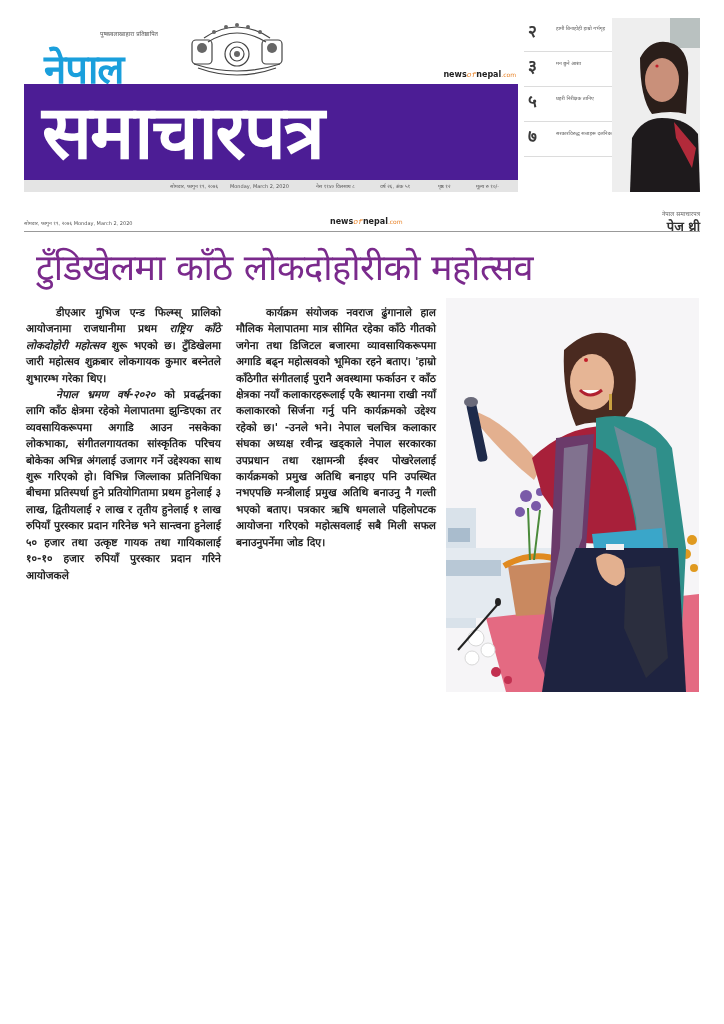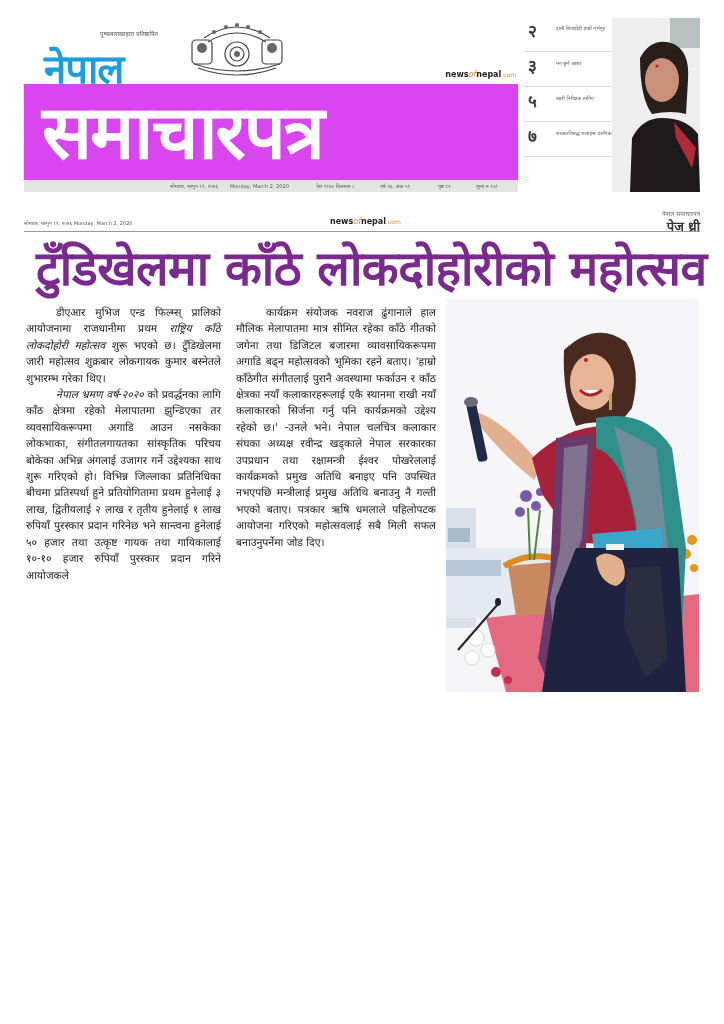--- a/index.html
+++ b/index.html
@@ -5,23 +5,23 @@
   * { box-sizing: border-box; margin: 0; padding: 0; }
   html, body { width: 724px; height: 1024px; background: #ffffff; overflow: hidden; }
   body { position: relative; font-family: "DejaVu Serif", serif; color: #1a1a1a; }
 
   
   .masthead { position: absolute; left: 24px; top: 18px; width: 494px; height: 180px; }
   .tagline-small { position: absolute; left: 76px; top: 12px; font-size: 6px; color: #555; font-family: "DejaVu Sans", sans-serif; }
   .nepal-word { position: absolute; left: 20px; top: 16px; font-family: "DejaVu Sans", sans-serif; font-weight: bold; font-size: 40px; color: #1a9fdc; letter-spacing: -1px; line-height: 1; margin-top: 15px; }
   .emblem { position: absolute; left: 160px; top: 2px; width: 106px; height: 60px; }
   .newsofnepal-top { position: absolute; right: 2px; top: 52px; font-family: "DejaVu Sans", sans-serif; font-size: 8px; font-weight: bold; color: #222; }
-  .newsofnepal-top .of, .newsofnepal-mid .of { color: #e8842a; font-style: italic; font-weight: normal; }
+  .newsofnepal-top .of, .newsofnepal-mid .of { color: #e8842a; font-style: italic; font-weight: normal; font-family: Liberation Mono, monospace; }
   .newsofnepal-top .com, .newsofnepal-mid .com { color: #e8842a; font-weight: normal; font-size: 6px; }
-  .blue-band { position: absolute; left: 0; top: 66px; width: 494px; height: 96px; background: #d946ef; overflow: hidden; }
+  .blue-band { position: absolute; left: 0; top: 66px; width: 494px; height: 96px; background: #4c1d95; overflow: hidden; }
   .samachar-word { position: absolute; left: 18px; top: 0px; font-family: "DejaVu Sans", sans-serif; font-weight: bold; font-size: 74px; color: #ffffff; line-height: 96px; letter-spacing: -2px; white-space: nowrap; }
   .date-strip { position: absolute; left: 0; top: 162px; width: 494px; height: 12px; background: #e4e4e4; font-family: "DejaVu Sans", sans-serif; font-size: 5px; color: #555; }
   .date-strip span { position: absolute; top: 3px; white-space: nowrap; }
 
   
   .index-box { position: absolute; left: 524px; top: 18px; width: 180px; height: 176px; }
   .teaser { position: absolute; left: 0; width: 110px; height: 34px; border-bottom: 1px solid #dcdcdc; }
   .teaser .num { position: absolute; left: 4px; top: 5px; font-family: "DejaVu Sans", sans-serif; font-weight: bold; font-size: 17px; color: #3a3a3a; line-height: 1; }
   .teaser .txt { position: absolute; left: 32px; top: 7px; width: 80px; font-family: "DejaVu Sans", sans-serif; font-size: 5px; color: #555; line-height: 1.35; }
   .teaser.wide .txt { left: 40px; }
@@ -29,24 +29,24 @@
 
   
   .page-header { position: absolute; left: 24px; top: 210px; width: 676px; height: 24px; }
   .ph-date { position: absolute; left: 0; top: 10px; font-family: "DejaVu Sans", sans-serif; font-size: 5px; color: #555; }
   .newsofnepal-mid { position: absolute; left: 306px; top: 7px; font-family: "DejaVu Sans", sans-serif; font-size: 8px; font-weight: bold; color: #222; }
   .ph-right-small { position: absolute; right: 0; top: 0; font-family: "DejaVu Sans", sans-serif; font-size: 6px; color: #666; }
   .ph-right-big { position: absolute; right: 0; top: 7px; font-family: "DejaVu Sans", sans-serif; font-weight: bold; font-size: 13px; color: #333; text-align: right; }
   .ph-rule { position: absolute; left: 0; top: 21px; width: 676px; height: 1px; background: #999; }
 
   
-  .headline { position: absolute; left: 36px; top: 246px; width: 670px; font-family: "DejaVu Sans", sans-serif; font-weight: bold; font-size: 48px; line-height: 44px; color: #7a2a8c; white-space: nowrap; letter-spacing: -0.5px; }
-
-  
-  .col { position: absolute; top: 304px; font-family: "DejaVu Serif", serif; font-size: 10.6px; line-height: 16.4px; color: #222; text-align: justify; }
+  .headline { position: absolute; left: 36px; top: 246px; width: 670px; font-family: "DejaVu Sans", sans-serif; font-weight: normal; font-size: 36px; line-height: 44px; color: #7a2a8c; white-space: nowrap; letter-spacing: -0.5px; }
+
+  
+  .col { position: absolute; top: 304px; font-family: "DejaVu Serif", serif; font-size: 10.6px; line-height: 16.4px; color: #222; text-align: justify; font-weight: bold; }
   .col p { margin: 0; }
   .col .indent { text-indent: 30px; }
   .col em { font-style: italic; }
   .col-1 { left: 26px; width: 195px; }
   .col-2 { left: 236px; width: 200px; }
 
   
   .photo { position: absolute; left: 446px; top: 298px; width: 253px; height: 394px; background: #f7f6f7; overflow: hidden; }
 </style>
 </head>

